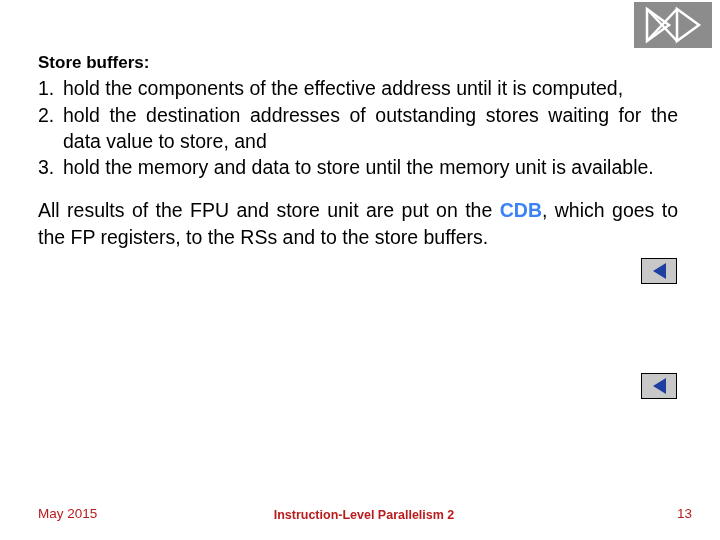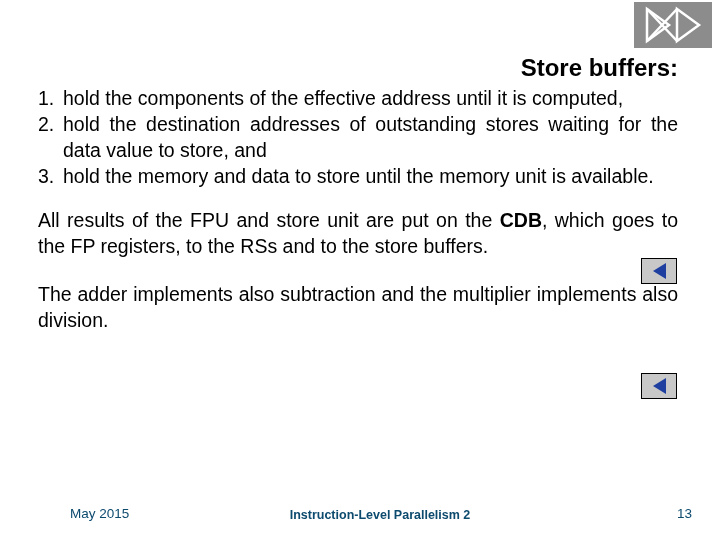--- a/index.html
+++ b/index.html
@@ -32,25 +32,24 @@
 
   
   .content {
     position: absolute;
     left: 38px;
     top: 52px;
     width: 640px;
   }
 
   .heading {
-    font-size: 24px;
+    font-size: 17px;
     font-weight: bold;
     line-height: 1.32;
     margin: 0 0 1px 0;
-    text-align: right;
   }
 
   ol.numlist {
     list-style: none;
     margin: 0;
     padding: 0;
     font-size: 19.5px;
     line-height: 1.345;
   }
   ol.numlist li {
@@ -73,21 +72,21 @@
     font-size: 19.5px;
     line-height: 1.345;
     text-align: justify;
     text-justify: inter-word;
     margin: 0;
   }
   .para.p1 { margin-top: 17px; }
   .para.p2 { margin-top: 22px; }
 
   .cdb {
-    color: #000000;
+    color: #3b82f6;
     font-weight: bold;
   }
 
   
   .arrow-btn {
     position: absolute;
     width: 36px;
     height: 26px;
     background: #c8c8c8;
     border: 1px solid #000000;
@@ -106,23 +105,22 @@
   #arrow1 { left: 641px; top: 258px; }
   #arrow2 { left: 641px; top: 373px; }
 
   
   .footer {
     position: absolute;
     left: 0;
     right: 0;
     bottom: 14px;
     height: 20px;
-    color: #0c4a6e;
+    color: #b91c1c;
     font-size: 13.5px;
-    margin-left: 32px;
   }
   .footer .f-left {
     position: absolute;
     left: 38px;
     top: 0;
   }
   .footer .f-center {
     position: absolute;
     left: 8px;
     right: 0;
@@ -164,21 +162,20 @@
       <span class="txt">hold the destination addresses of outstanding stores waiting for the data value to store, and</span>
     </li>
     <li>
       <span class="num">3.</span>
       <span class="txt">hold the memory and data to store until the memory unit is available.</span>
     </li>
   </ol>
 
   <p class="para p1"><span>All results of the FPU and store unit are put on the </span><span class="cdb">CDB</span><span>, which goes to the FP registers, to the RSs and to the store buffers.</span></p>
 
-  <p class="para p2">The adder implements also subtraction and the multiplier implements also division.</p>
 
 </div>
 
 <div class="arrow-btn" id="arrow1">
   <span class="tri"></span>
 </div>
 <div class="arrow-btn" id="arrow2">
   <span class="tri"></span>
 </div>
 

